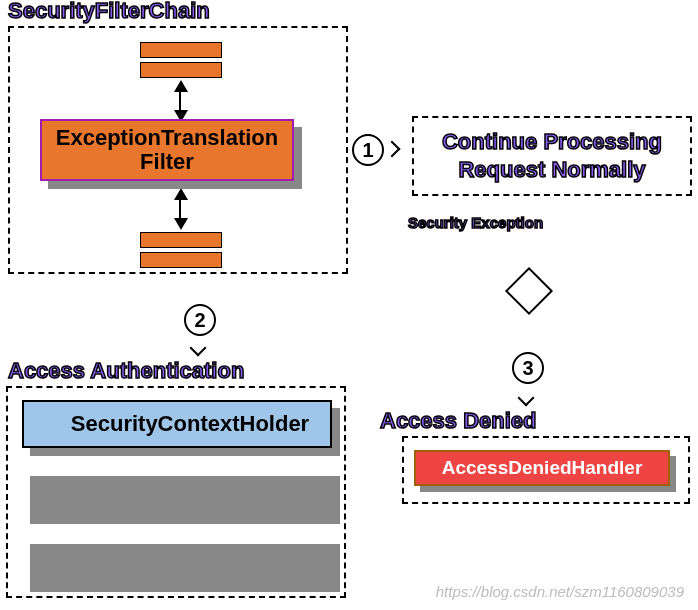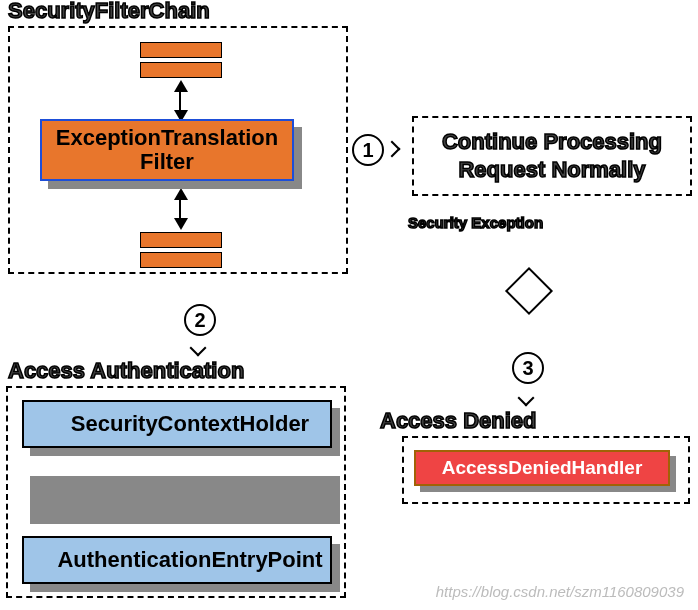--- a/index.html
+++ b/index.html
@@ -8,21 +8,21 @@
     width: 698px;
     height: 610px;
     background: #ffffff;
     font-family: "Helvetica Neue", Helvetica, Arial, sans-serif;
     color: #000;
     position: relative;
     overflow: hidden;
   }
 
   .outlined {
-    color: #404040;
+    color: #8b5cf6;
     -webkit-text-stroke: 1.5px #000;
     font-weight: 800;
   }
 
   .dashed-box {
     position: absolute;
     border: 2px dashed #000;
     background: #fff;
     box-sizing: border-box;
   }
@@ -75,21 +75,21 @@
     position: absolute;
     left: 48px; top: 127px;
     width: 254px; height: 62px;
     background: #888;
   }
   #etf-box {
     position: absolute;
     left: 40px; top: 119px;
     width: 254px; height: 62px;
     background: #e8762c;
-    border: 2px solid #1d4ed8;
+    border: 2px solid #a21caf;
     box-sizing: border-box;
     display: flex;
     align-items: center;
     justify-content: center;
     text-align: center;
     font-weight: 700;
     font-size: 22px;
     line-height: 24px;
   }
 
@@ -254,21 +254,20 @@
 <div class="ahead-d-open" style="left:192px; top:342px;"></div>
 
 <div class="box-label outlined" id="sa-label">Access Authentication</div>
 <div class="dashed-box" id="sa-box">
   <div class="sa-item-shadow" style="left:22px; top:20px;"></div>
   <div class="sa-item blue" style="left:14px; top:12px;">SecurityContextHolder</div>
 
   <div class="sa-item-shadow" style="left:22px; top:88px;"></div>
 
   <div class="sa-item-shadow" style="left:22px; top:156px;"></div>
-  <div class="sa-item blue" style="left:14px; top:148px;">AuthenticationEntryPoint</div>
 </div>
 
 <div class="step" style="left:512px; top:352px;">3</div>
 <div class="ahead-d-open" style="left:520px; top:392px;"></div>
 
 <div class="box-label outlined" id="ad-label">Access Denied</div>
 <div class="dashed-box" id="ad-box"></div>
 <div id="adh-shadow"></div>
 <div id="adh-box">AccessDeniedHandler</div>
 

